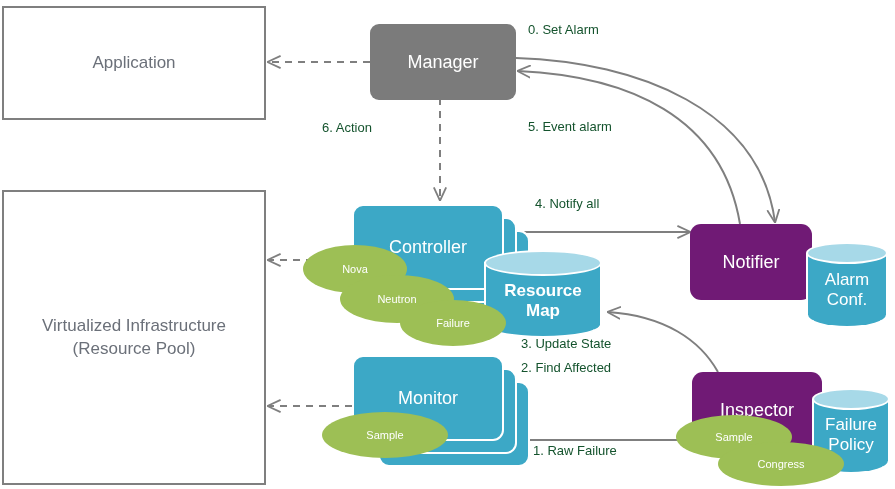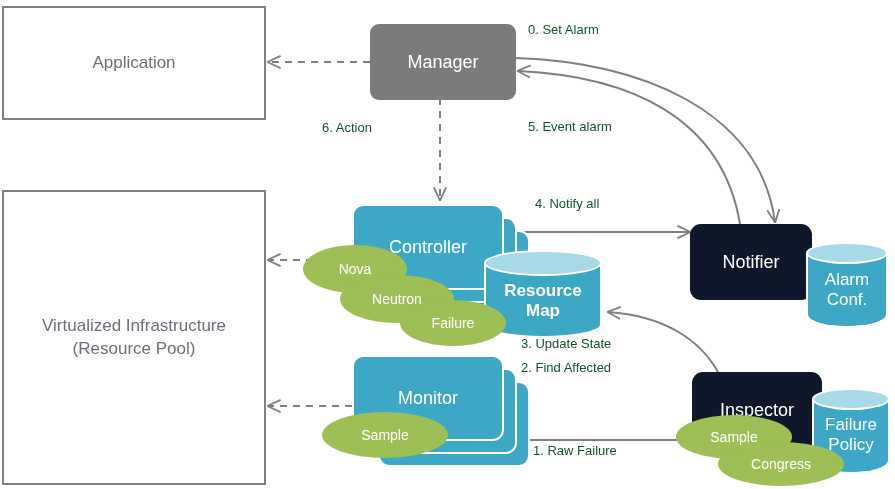--- a/index.html
+++ b/index.html
@@ -71,21 +71,21 @@
     align-items: center;
     justify-content: center;
     color: #ffffff;
     font-size: 18px;
     z-index: 3;
   }
 
   
   .tealcard {
     position: absolute;
-    background: #0f172a;
+    background: #701a75;
     border-radius: 11px;
     box-sizing: border-box;
     display: flex;
     align-items: center;
     justify-content: center;
     color: #ffffff;
     font-size: 18px;
     z-index: 4;
   }
 
@@ -124,21 +124,21 @@
 
   
   .pill {
     position: absolute;
     background: #9DBF55;
     border-radius: 50%;
     display: flex;
     align-items: center;
     justify-content: center;
     color: #ffffff;
-    font-size: 14px;
+    font-size: 11px;
     z-index: 9;
     white-space: nowrap;
   }
 
   
   .elabel {
     position: absolute;
     color: #14532d;
     font-size: 13px;
     white-space: nowrap;

